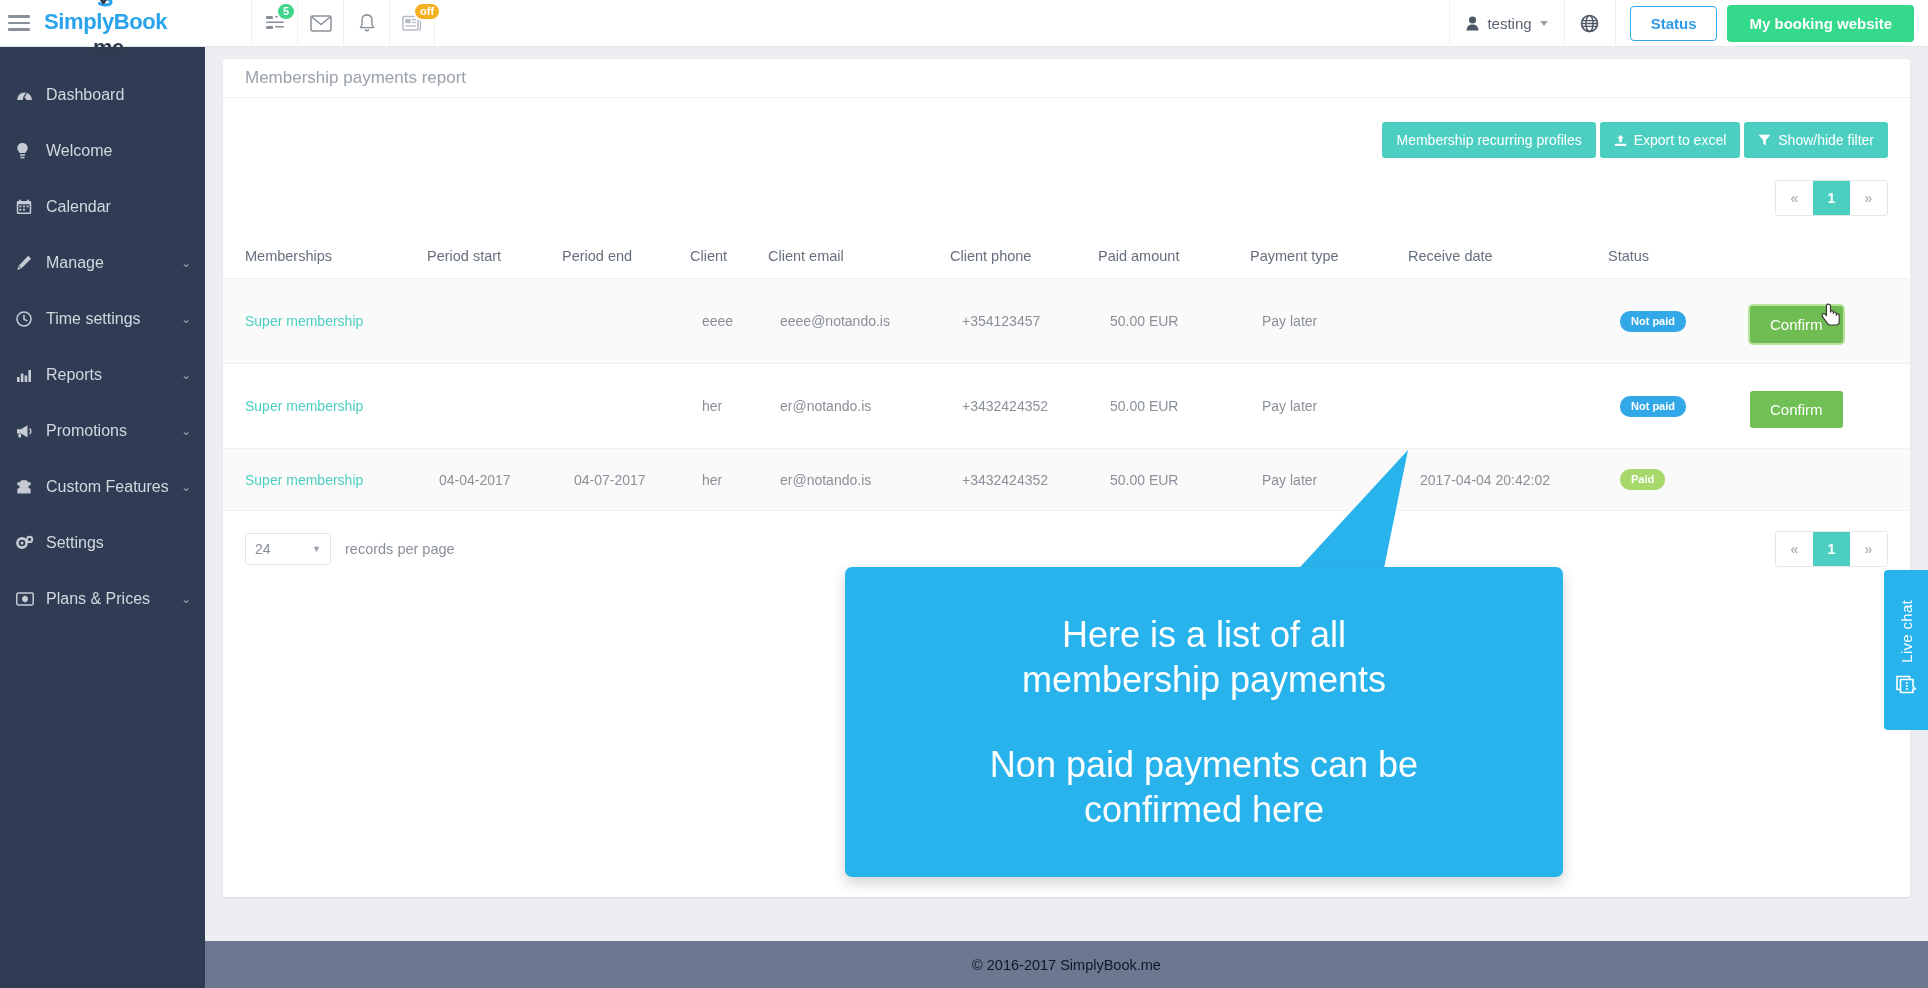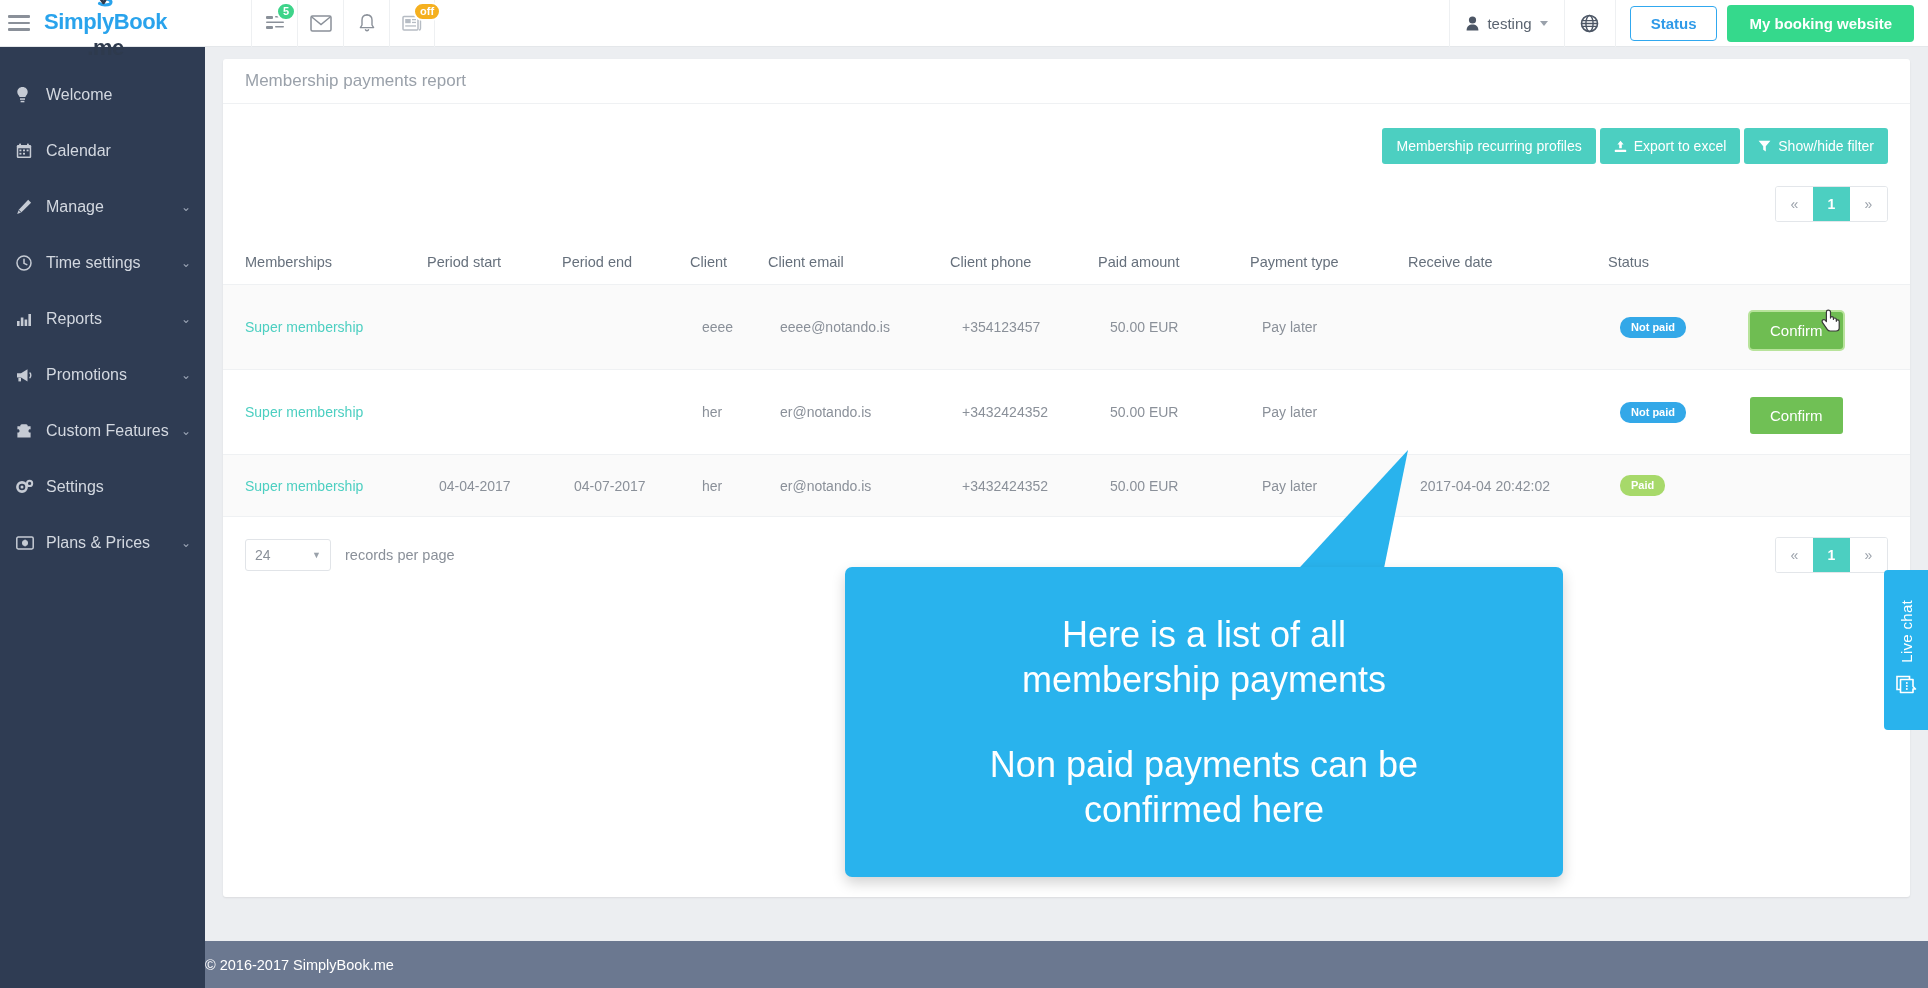--- a/index.html
+++ b/index.html
@@ -77,21 +77,21 @@
   
   #main {
     position: absolute; top: 47px; left: 205px; width: 1723px; height: 894px;
     background: #eceef1; overflow: hidden;
   }
   .card {
     margin: 12px 18px 0 18px; background: #fff; border-radius: 3px;
     box-shadow: 0 1px 2px rgba(0,0,0,.08); min-height: 838px;
   }
   .card-head {
-    height: 45px; border-bottom: 1px solid #eff1f3; display: flex; align-items: center;
+    height: 39px; border-bottom: 1px solid #eff1f3; display: flex; align-items: center;
     padding: 0 22px; color: #9aa1aa; font-size: 17px;
   }
   .toolbar { display: flex; justify-content: flex-end; padding: 24px 22px 0 22px; gap: 4px; }
   .tb-btn {
     background: #4ccfc1; color: #fff; font-size: 14px; padding: 10px 14px; border-radius: 3px;
     display: flex; align-items: center; gap: 7px; cursor: pointer; white-space: nowrap;
   }
   .pager-row { display: flex; justify-content: flex-end; padding: 22px 22px 0 22px; }
   .pager { display: flex; border: 1px solid #e3e6ea; border-radius: 3px; overflow: hidden; background:#fff;}
   .pg {
@@ -161,22 +161,22 @@
     cursor: pointer;
   }
   #livechat .lc-txt {
     color: #fff; font-size: 15px; writing-mode: vertical-rl; transform: rotate(180deg);
     letter-spacing: .3px;
   }
 
   
   #footer {
     position: absolute; bottom: 0; left: 205px; width: 1723px; height: 47px;
-    background: #6b7890; display: flex; align-items: center; justify-content: flex-start;
-    color: #ffffff; font-size: 14.5px; z-index: 35;
+    background: #6b7890; display: flex; align-items: center; justify-content: center;
+    color: #0f172a; font-size: 14.5px; z-index: 35;
   }
   #footer-left {
     position: absolute; bottom: 0; left: 0; width: 205px; height: 47px; background: #2f3c53; z-index:35;
   }
 </style>
 </head>
 <body>
 
 <div id="topbar">
   <div class="hamburger">
@@ -246,20 +246,31 @@
         <path d="M1.8 6.6 L17.2 6.6 M1.8 12.4 L17.2 12.4 M1.5 9.5 L17.5 9.5" stroke="#4c5665" stroke-width="1.4"></path>
       </svg>
     </div>
     <div class="btn-upgrade">Status</div>
     <div class="btn-booking">My booking website</div>
   </div>
 </div>
 
 <div id="sidebar">
 
+  <div class="side-item">
+    <span class="s-ic">
+      <svg width="17" height="15" viewBox="0 0 17 15">
+        <path d="M1 12 A7.5 7.5 0 0 1 16 12 Z" fill="#d3d8e0"></path>
+        <circle cx="8.5" cy="11.4" r="1.6" fill="#2f3c53"></circle>
+        <rect x="8" y="4.5" width="1.2" height="6" transform="rotate(30 8.5 8)" fill="#2f3c53"></rect>
+      </svg>
+    </span>
+    <span class="s-lbl">Dashboard</span>
+    <span class="s-arrow"></span>
+  </div>
 
   <div class="side-item">
     <span class="s-ic">
       <svg width="13" height="18" viewBox="0 0 13 18">
         <path d="M6.5 1 C3.4 1 1.3 3.2 1.3 6 C1.3 8.2 2.9 9.4 3.6 11 L9.4 11 C10.1 9.4 11.7 8.2 11.7 6 C11.7 3.2 9.6 1 6.5 1 Z" fill="#d3d8e0"></path>
         <rect x="4" y="12.3" width="5" height="1.5" fill="#d3d8e0"></rect>
         <rect x="4.6" y="14.8" width="3.8" height="1.5" fill="#d3d8e0"></rect>
       </svg>
     </span>
     <span class="s-lbl">Welcome</span>

